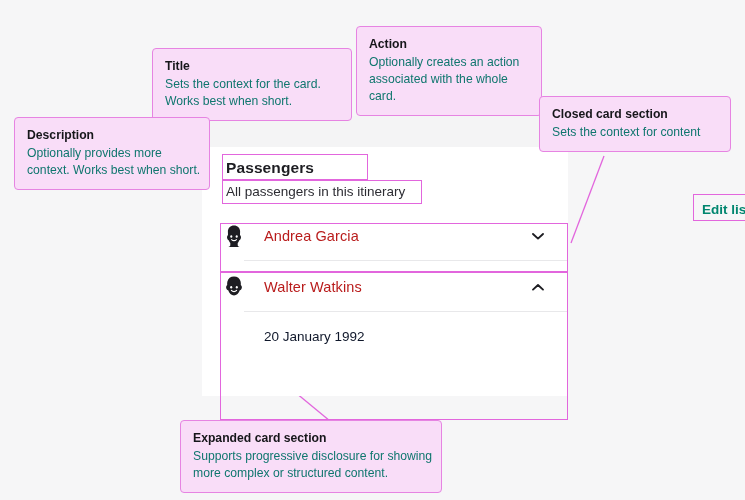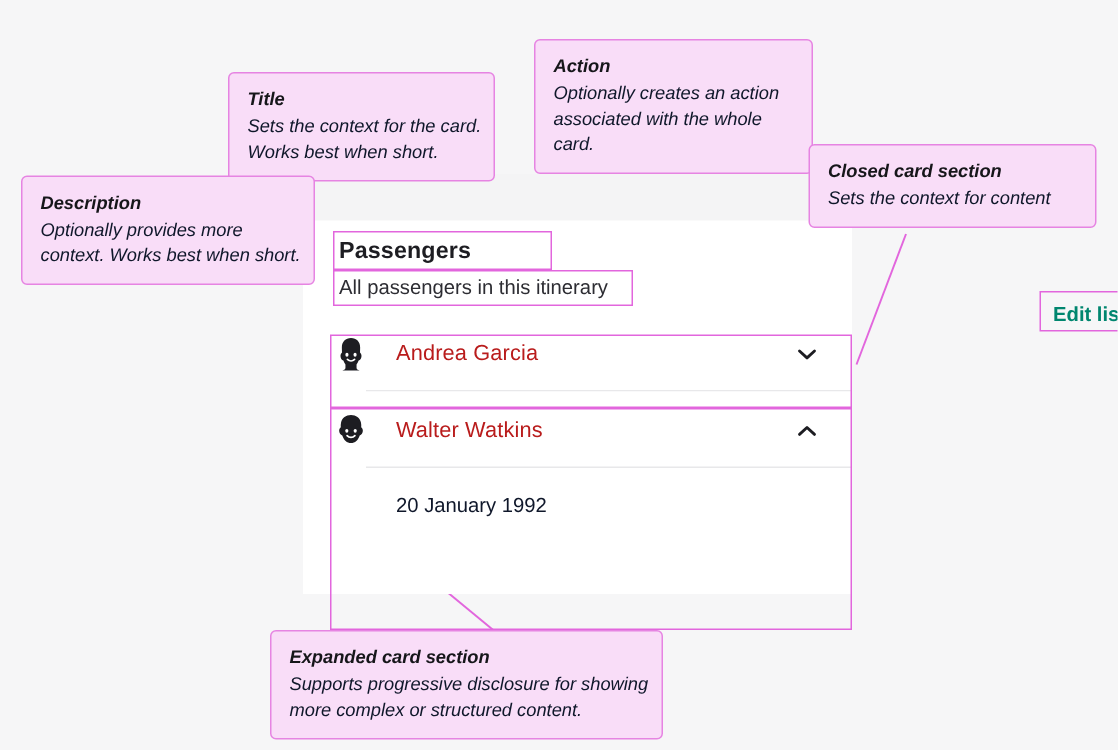--- a/index.html
+++ b/index.html
@@ -165,36 +165,35 @@
 
   
   .callout {
     position: absolute;
     background: #f9ddf8;
     border: 1.3px solid #e684e2;
     border-radius: 4px;
     box-sizing: border-box;
     padding: 9px 4px 10px 12px;
     z-index: 4;
-    font-style: italic;
   }
   .callout .c-title {
     font-size: 12.2px;
     font-weight: bold;
     color: #16161a;
     line-height: 17px;
     margin-bottom: 1px;
   }
   .callout .c-body {
     font-size: 12.2px;
-    color: #0f172a;
+    color: #0f766e;
     line-height: 17px;
   }
 
-  .co-title       { left: 152px; top: 48px;  width: 178px; }
+  .co-title       { left: 152px; top: 48px;  width: 200px; }
   .co-action      { left: 356px; top: 26px;  width: 186px; }
   .co-closed      { left: 539px; top: 96px;  width: 192px; }
   .co-description { left: 14px;  top: 117px; width: 196px; }
   .co-expanded    { left: 180px; top: 420px; width: 262px; }
 </style>
 </head>
 <body>
 
 <svg id="connectors" viewBox="0 0 745 500" width="745" height="500">
   <g stroke="#e266dd" stroke-width="1.3" fill="none">

